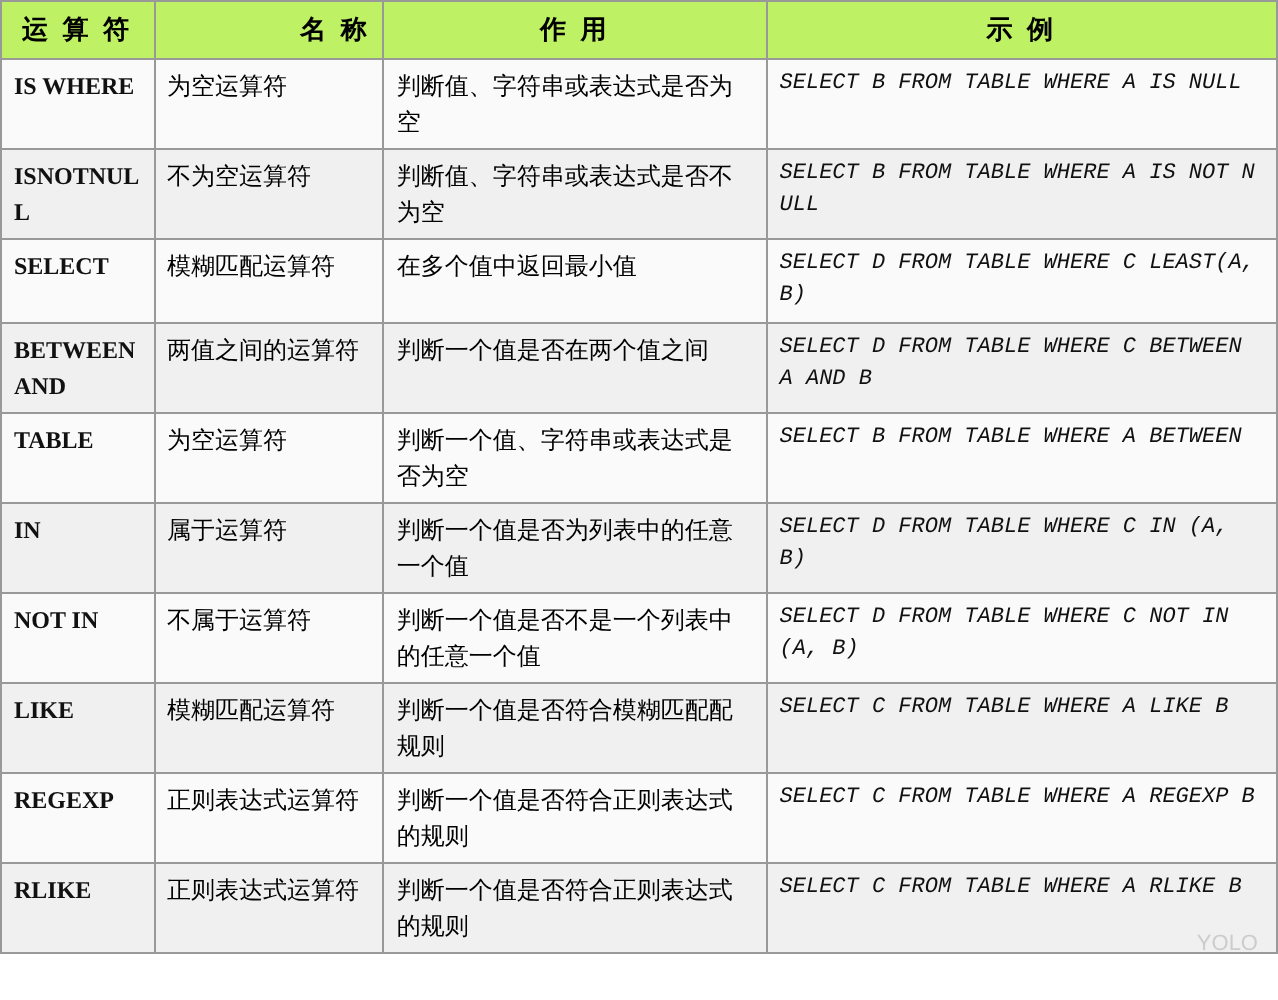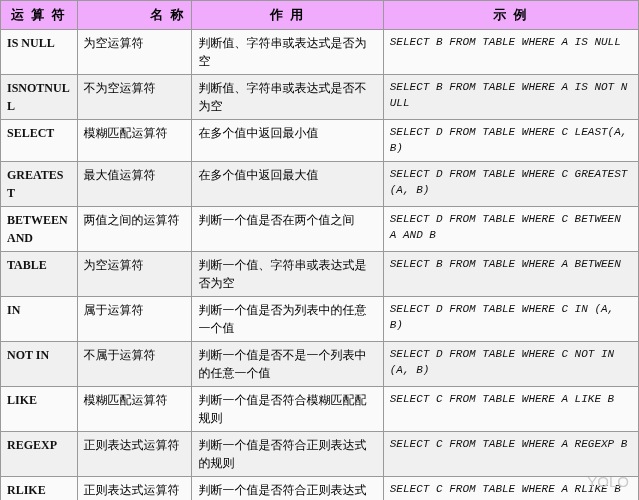--- a/index.html
+++ b/index.html
@@ -16,21 +16,21 @@
       table-layout: fixed;
     }
     th, td {
       border: 1px solid #999;
       padding: 4px 6px;
       vertical-align: top;
       line-height: 1.5;
       word-break: break-all;
     }
     th {
-      background: #f0abfc;
+      background: #bef264;
       text-align: center;
       font-weight: bold;
       font-size: 13px;
       letter-spacing: 2px;
     }
     td:first-child {
       font-weight: bold;
       font-size: 12px;
       color: #111;
     }
@@ -45,63 +45,57 @@
     }
     tr:nth-child(even) td {
       background: #f0f0f0;
     }
     .col-op { width: 12%; }
     .col-name { width: 18%; text-align: right; }
     .col-desc { width: 30%; }
     .col-example { width: 40%; }
     .watermark {
       position: fixed;
-      bottom: 10px;
+      bottom: 22px;
       right: 10px;
-      font-size: 15px;
+      font-size: 11px;
       color: #ccc;
       font-family: sans-serif;
     }
   </style>
 </head>
 <body>
 
 <table>
   <thead>
     <tr>
       <th class="col-op">运 算 符</th>
       <th class="col-name">名 称</th>
       <th class="col-desc">作 用</th>
       <th class="col-example">示 例</th>
     </tr>
   </thead>
   <tbody id="table-body">
   <tr>
-        <td>IS NULL</td>
+        <td>IS WHERE</td>
         <td>为空运算符</td>
         <td>判断值、字符串或表达式是否为空</td>
         <td>SELECT B FROM TABLE WHERE A IS NULL</td>
       </tr>
       <tr>
         <td>ISNOTNULL</td>
         <td>不为空运算符</td>
         <td>判断值、字符串或表达式是否不为空</td>
         <td>SELECT B FROM TABLE WHERE A IS NOT NULL</td>
       </tr>
       <tr>
         <td>SELECT</td>
         <td>模糊匹配运算符</td>
         <td>在多个值中返回最小值</td>
         <td>SELECT D FROM TABLE WHERE C LEAST(A, B)</td>
-      </tr>
-      <tr>
-        <td>GREATEST</td>
-        <td>最大值运算符</td>
-        <td>在多个值中返回最大值</td>
-        <td>SELECT D FROM TABLE WHERE C GREATEST(A, B)</td>
       </tr>
       <tr>
         <td>BETWEEN AND</td>
         <td>两值之间的运算符</td>
         <td>判断一个值是否在两个值之间</td>
         <td>SELECT D FROM TABLE WHERE C BETWEEN A AND B</td>
       </tr>
       <tr>
         <td>TABLE</td>
         <td>为空运算符</td>

